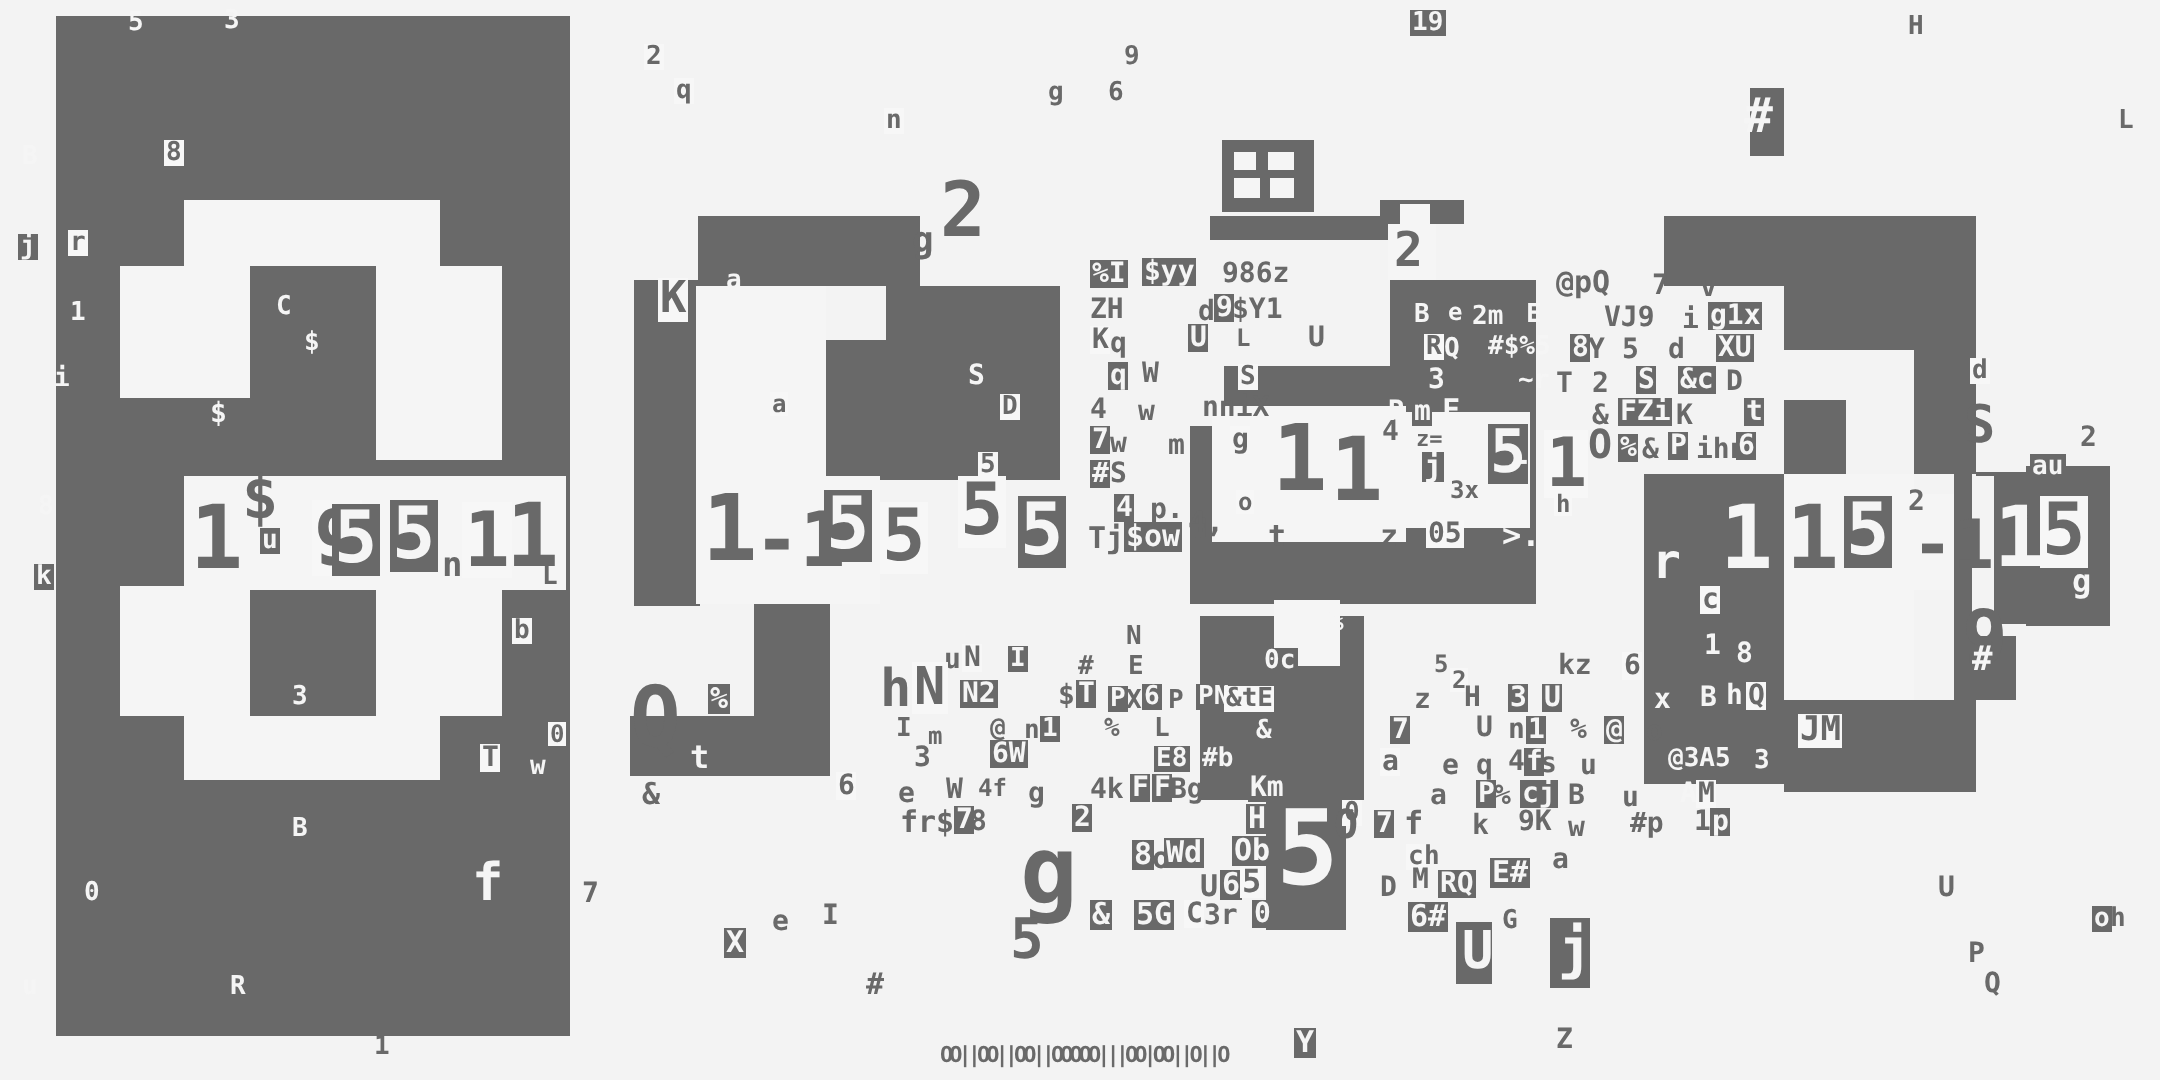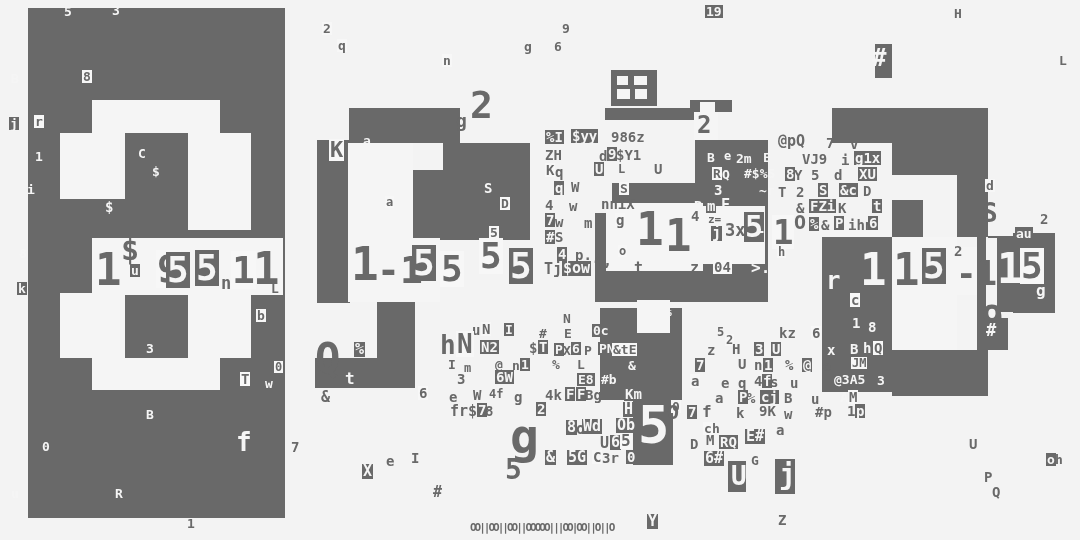--- a/index.html
+++ b/index.html
@@ -171,28 +171,28 @@
     <div class="gl g" style="left: 634px; top: 261px; font-size: 15px;">t</div>
     <div class="gl g" style="left: 690px; top: 261px; font-size: 15px;">z</div>
     <div class="gl g" style="left: 697px; top: 113px; font-size: 24px;">2</div>
     <div class="gl b" style="left: 619px; top: 182px; font-size: 13px;">S</div>
     <div class="gl b" style="left: 615px; top: 213px; font-size: 14px;">g</div>
     <div class="gl g" style="left: 636px; top: 206px; font-size: 46px;">1</div>
     <div class="gl g" style="left: 665px; top: 214px; font-size: 44px;">1</div>
     <div class="gl g" style="left: 691px; top: 209px; font-size: 14px;">4</div>
     <div class="gl g" style="left: 708px; top: 214px; font-size: 11px;">z=</div>
     <div class="gl i" style="left: 711px; top: 226px; font-size: 15px;">j</div>
-    <div class="gl g" style="left: 725px; top: 222px; font-size: 17px;">3x</div>
+    <div class="gl g" style="left: 725px; top: 239px; font-size: 12px;">3x</div>
     <div class="gl i" style="left: 744px; top: 212px; font-size: 30px;">5</div>
     <div class="gl w" style="left: 757px; top: 224px; font-size: 14px;">-</div>
     <div class="gl b" style="left: 772px; top: 215px; font-size: 34px;">1</div>
     <div class="gl b" style="left: 777px; top: 246px; font-size: 12px;">h</div>
     <div class="gl b" style="left: 618px; top: 245px; font-size: 12px;">o</div>
     <div class="gl g" style="left: 594px; top: 254px; font-size: 15px;">4,</div>
-    <div class="gl b" style="left: 713px; top: 260px; font-size: 14px;">04</div>
+    <div class="gl b" style="left: 713px; top: 260px; font-size: 14px;">05</div>
     <div class="gl w" style="left: 751px; top: 260px; font-size: 16px;">&gt;.</div>
     <div class="gl w" style="left: 707px; top: 151px; font-size: 13px;">B</div>
     <div class="gl i" style="left: 723px; top: 150px; font-size: 12px;">e</div>
     <div class="gl w" style="left: 736px; top: 152px; font-size: 13px;">2m</div>
     <div class="gl w" style="left: 763px; top: 151px; font-size: 13px;">E</div>
     <div class="gl b" style="left: 712px; top: 167px; font-size: 13px;">R</div>
     <div class="gl w" style="left: 722px; top: 168px; font-size: 13px;">Q</div>
     <div class="gl w" style="left: 744px; top: 167px; font-size: 13px;">#$%5</div>
     <div class="gl w" style="left: 714px; top: 183px; font-size: 14px;">3</div>
     <div class="gl w" style="left: 759px; top: 184px; font-size: 13px;">~r</div>
@@ -224,21 +224,21 @@
     <div class="gl g" style="left: 821px; top: 218px; font-size: 14px;">&amp;</div>
     <div class="gl i" style="left: 834px; top: 216px; font-size: 14px;">P</div>
     <div class="gl g" style="left: 848px; top: 218px; font-size: 14px;">ihn</div>
     <div class="gl i" style="left: 868px; top: 216px; font-size: 14px;">6</div>
     <div class="gl g" style="left: 472px; top: 323px; font-size: 14px;">u</div>
     <div class="gl b" style="left: 481px; top: 322px; font-size: 14px;">N</div>
     <div class="gl i" style="left: 504px; top: 323px; font-size: 13px;">I</div>
     <div class="gl g" style="left: 539px; top: 327px; font-size: 13px;">#</div>
     <div class="gl g" style="left: 563px; top: 312px; font-size: 13px;">N</div>
     <div class="gl g" style="left: 564px; top: 327px; font-size: 13px;">E</div>
-    <div class="gl i" style="left: 592px; top: 324px; font-size: 13px;">0c</div>
+    <div class="gl i" style="left: 631px; top: 324px; font-size: 13px;">0c</div>
     <div class="gl g" style="left: 440px; top: 332px; font-size: 26px;">h</div>
     <div class="gl b" style="left: 456px; top: 331px; font-size: 26px;">N</div>
     <div class="gl i" style="left: 480px; top: 340px; font-size: 14px;">N2</div>
     <div class="gl g" style="left: 529px; top: 341px; font-size: 14px;">$</div>
     <div class="gl i" style="left: 538px; top: 340px; font-size: 14px;">T</div>
     <div class="gl i" style="left: 554px; top: 343px; font-size: 13px;">P</div>
     <div class="gl g" style="left: 563px; top: 344px; font-size: 13px;">X</div>
     <div class="gl i" style="left: 571px; top: 342px; font-size: 13px;">6</div>
     <div class="gl g" style="left: 584px; top: 344px; font-size: 13px;">P</div>
     <div class="gl i" style="left: 598px; top: 342px; font-size: 13px;">PN</div>
@@ -305,21 +305,21 @@
     <div class="gl w" style="left: 850px; top: 342px; font-size: 14px;">B</div>
     <div class="gl w" style="left: 863px; top: 341px; font-size: 14px;">h</div>
     <div class="gl b" style="left: 873px; top: 341px; font-size: 14px;">Q</div>
     <div class="gl i" style="left: 695px; top: 358px; font-size: 14px;">7</div>
     <div class="gl g" style="left: 738px; top: 357px; font-size: 14px;">U</div>
     <div class="gl g" style="left: 754px; top: 358px; font-size: 14px;">n</div>
     <div class="gl i" style="left: 763px; top: 358px; font-size: 14px;">1</div>
     <div class="gl g" style="left: 785px; top: 358px; font-size: 14px;">%</div>
     <div class="gl i" style="left: 802px; top: 358px; font-size: 14px;">@</div>
     <div class="gl g" style="left: 823px; top: 359px; font-size: 14px;">o</div>
-    <div class="gl b" style="left: 851px; top: 357px; font-size: 12px;">JM</div>
+    <div class="gl b" style="left: 899px; top: 357px; font-size: 17px;">JM</div>
     <div class="gl b" style="left: 690px; top: 374px; font-size: 14px;">a</div>
     <div class="gl g" style="left: 721px; top: 376px; font-size: 14px;">e</div>
     <div class="gl g" style="left: 738px; top: 376px; font-size: 14px;">q</div>
     <div class="gl g" style="left: 754px; top: 374px; font-size: 14px;">4</div>
     <div class="gl i" style="left: 762px; top: 374px; font-size: 14px;">f</div>
     <div class="gl g" style="left: 770px; top: 375px; font-size: 14px;">s</div>
     <div class="gl g" style="left: 790px; top: 376px; font-size: 14px;">u</div>
     <div class="gl i" style="left: 833px; top: 373px; font-size: 13px;">@3A5</div>
     <div class="gl w" style="left: 877px; top: 374px; font-size: 13px;">3</div>
     <div class="gl g" style="left: 715px; top: 391px; font-size: 14px;">a</div>

